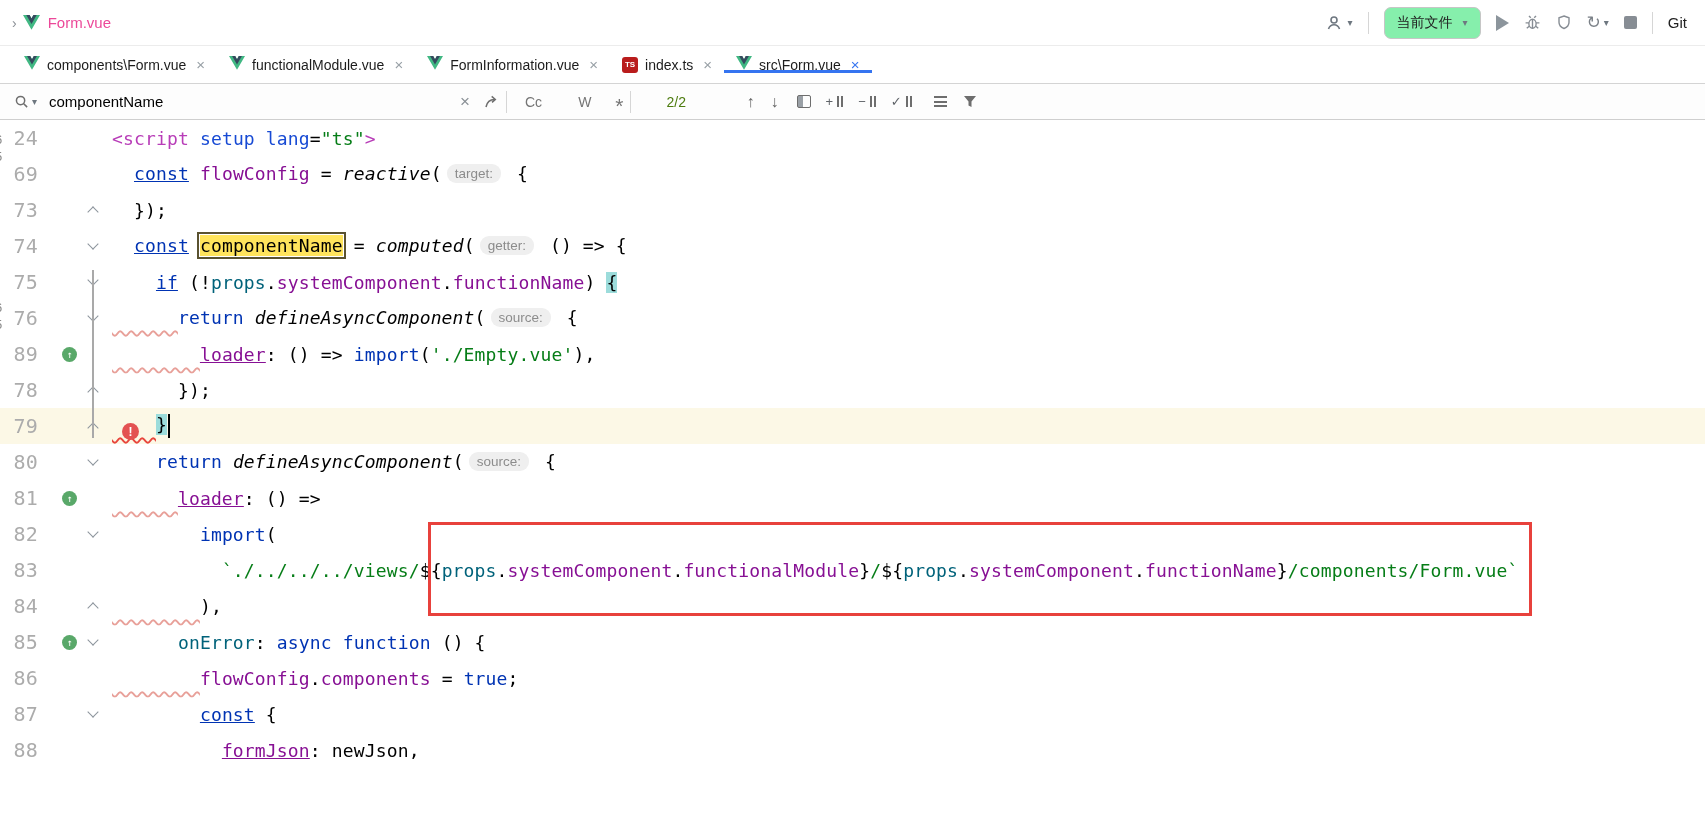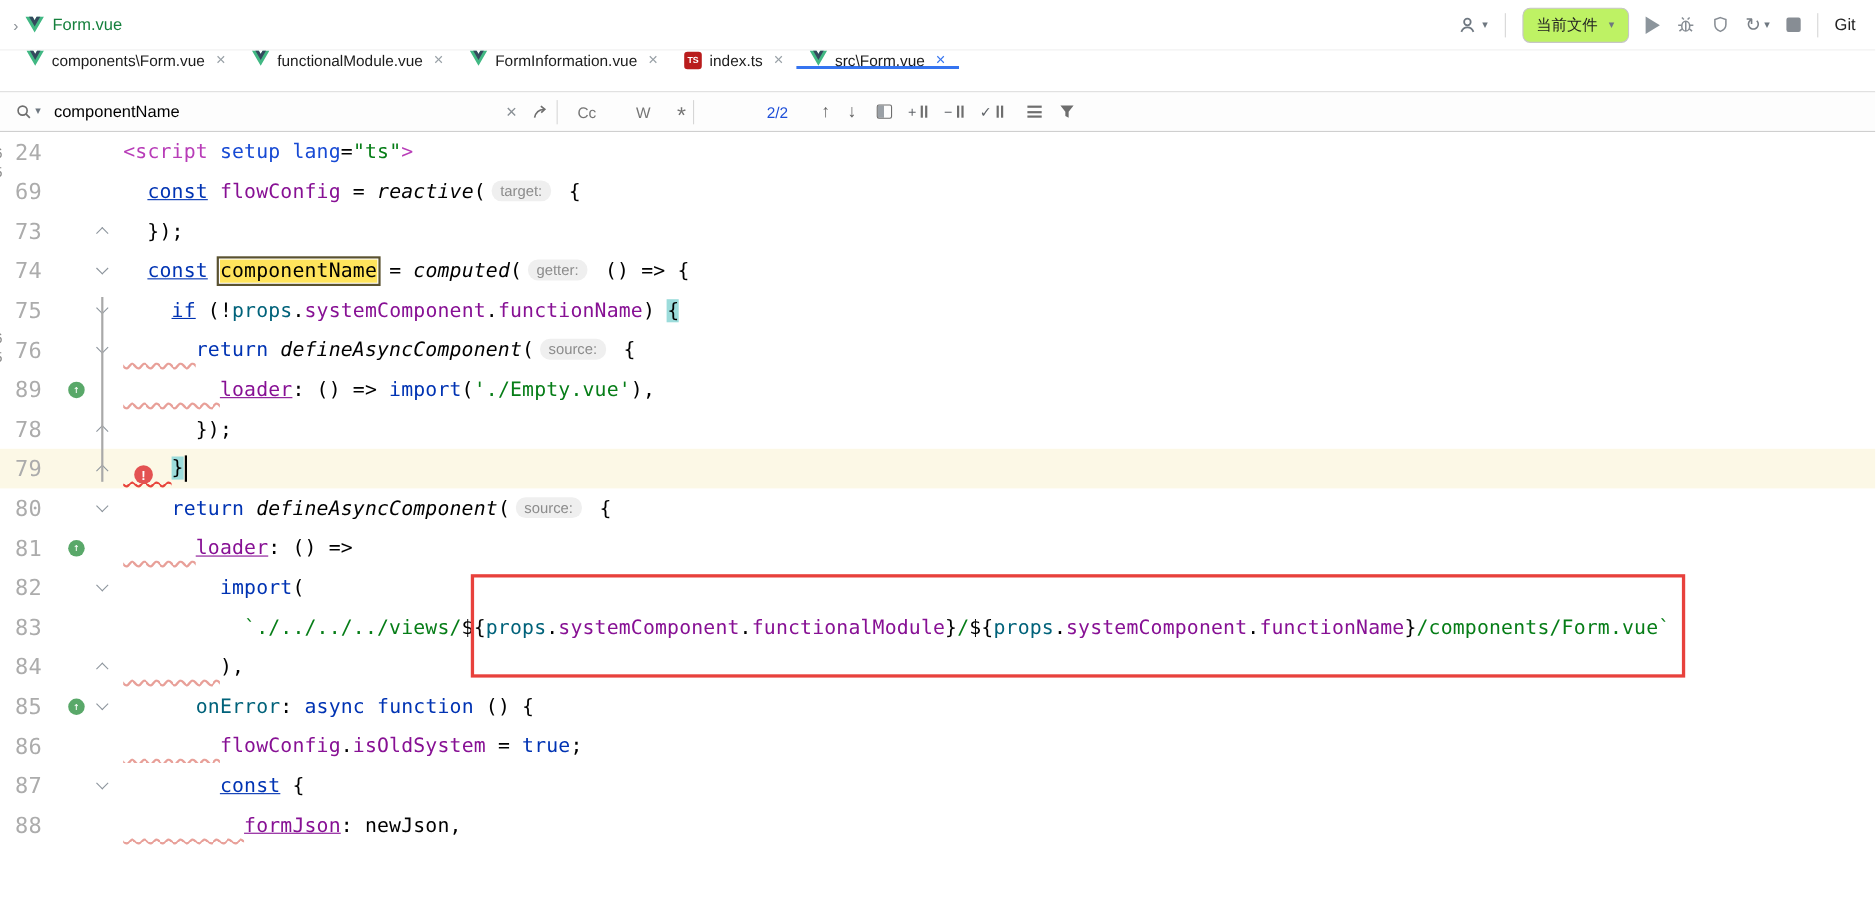--- a/index.html
+++ b/index.html
@@ -4,48 +4,48 @@
 <style>
   *{margin:0;padding:0;box-sizing:border-box}
   html,body{background:#fff}
   body{font-family:"Liberation Sans",sans-serif;color:#1a1a1a}
   .window{width:1705px;height:820px;position:relative;overflow:hidden;background:#fff}
 
   
   .titlebar{height:46px;display:flex;align-items:center;padding:0 10px;border-bottom:1px solid #ECECEC}
   .tb-chevron{color:#8b9096;font-size:14px;margin:0 6px 0 2px}
   .tb-vue{display:flex;align-items:center;margin-right:8px}
-  .tb-title{font-size:15px;color:#15803d}
+  .tb-title{font-size:15px;color:#ec4899}
   .tb-right{margin-left:auto;display:flex;align-items:center;gap:15px;padding-right:8px}
   .icon-btn{display:flex;align-items:center;gap:4px;color:#7a8087}
   .caret{color:#6E7780;font-size:10px;line-height:1}
   .divider{width:1px;height:22px;background:#D6D6D6;flex:none}
-  .run-config{display:flex;align-items:center;gap:10px;border:1px solid #C6C6C6;border-radius:7px;padding:6px 12px;font-size:14px;color:#222;background:#bef264}
+  .run-config{display:flex;align-items:center;gap:10px;border:1px solid #C6C6C6;border-radius:7px;padding:6px 12px;font-size:14px;color:#222;background:#86efac}
   .play-icon{width:0;height:0;border-left:13px solid #8C959C;border-top:8px solid transparent;border-bottom:8px solid transparent}
   .stop-icon{width:13px;height:13px;background:#878D94;border-radius:2px}
   .rerun{font-size:17px;color:#7a8087;display:flex;align-items:center;gap:3px}
   .git-label{font-size:15px;color:#222}
 
   
-  .tabbar{height:38px;display:flex;align-items:flex-start;border-bottom:1px solid #D4D4D4;padding-left:12px;background:#fff}
+  .tabbar{height:38px;display:flex;align-items:center;border-bottom:1px solid #D4D4D4;padding-left:12px;background:#fff}
   .tab{display:flex;align-items:center;gap:7px;padding:0 12px;font-size:14px;color:#1c1c1c;position:relative}
   .tab.active{box-shadow:inset 0 -3px 0 #3574F0}
   .tab-close{color:#98A0A6;font-size:15px;margin-left:3px}
   .tab.active .tab-close{color:#3574F0}
   .ts-badge{width:16px;height:16px;background:#b91c1c;color:#fff;font-size:8px;font-weight:bold;display:flex;align-items:center;justify-content:center;border-radius:3px}
 
   
   .searchbar{height:36px;display:flex;align-items:center;border-bottom:1px solid #CFCFCF;padding-left:14px;background:#FDFDFD;font-size:14px;color:#6E6E6E}
   .s-field{display:flex;align-items:center;width:492px;flex:none;padding-right:6px}
   .s-mag{display:flex;align-items:center;gap:3px}
   .s-query{font-size:15px;color:#000;margin-left:12px;flex:1;white-space:nowrap;overflow:hidden}
   .s-clear{font-size:17px;color:#8a9096;margin-right:14px}
   .s-toggle{margin:0 18px;color:#757575;font-size:14px}
   .s-star{font-size:21px;position:relative;top:4px;margin:0 6px}
-  .s-results{margin-left:36px;width:50px;text-align:right;color:#1d4ed8}
+  .s-results{margin-left:36px;width:50px;text-align:left;color:#4d7c0f}
   .s-nav{font-size:16px;color:#666;margin-left:30px}
   .s-nav + .s-nav{margin-left:16px}
   .s-selall{margin-left:18px;width:14px;height:13px;border:1.5px solid #6E6E6E;border-radius:2px;background:linear-gradient(to right,#9aa0a6 45%,transparent 45%)}
   .occ{display:inline-flex;align-items:center;margin-left:15px}
   .occ .sign{font-style:normal;font-size:13px;color:#5f6368;margin-right:2px}
   .occ .bar{width:2px;height:11px;background:#6E6E6E;margin-left:2px;display:inline-block}
   .lines-icon{display:inline-flex;flex-direction:column;gap:2.5px;margin-left:22px}
   .lines-icon i{width:13px;height:2px;background:#6E6E6E;display:block}
   .s-funnel{margin-left:16px;display:flex;align-items:center}
 
@@ -237,21 +237,21 @@
         <div class="row"><div class="ln">76</div><div class="g1"></div><div class="g2"><span class="fold down"></span></div><div class="code"><span class="tk-wavyo">      </span><span class="tk-kw">return</span><span> </span><span class="tk-fn">defineAsyncComponent</span><span>(</span><span class="hint">source:</span><span> {</span></div></div>
         <div class="row"><div class="ln">89</div><div class="g1"><span class="g-green">↑</span></div><div class="g2"></div><div class="code"><span class="tk-wavyo">        </span><span class="tk-varu">loader</span><span>: () =&gt; </span><span class="tk-kw">import</span><span>(</span><span class="tk-str">'./Empty.vue'</span><span>),</span></div></div>
         <div class="row"><div class="ln">78</div><div class="g1"></div><div class="g2"><span class="fold up"></span></div><div class="code"><span>      });</span></div></div>
         <div class="row current"><div class="ln">79</div><div class="g1"></div><div class="g2"><span class="fold up"></span></div><div class="code"><span class="tk-wavyr">    </span><span class="tk-brace">}</span><span class="text-caret"></span><span class="g-error">!</span></div></div>
         <div class="row"><div class="ln">80</div><div class="g1"></div><div class="g2"><span class="fold down"></span></div><div class="code"><span>    </span><span class="tk-kw">return</span><span> </span><span class="tk-fn">defineAsyncComponent</span><span>(</span><span class="hint">source:</span><span> {</span></div></div>
         <div class="row"><div class="ln">81</div><div class="g1"><span class="g-green">↑</span></div><div class="g2"></div><div class="code"><span class="tk-wavyo">      </span><span class="tk-varu">loader</span><span>: () =&gt;</span></div></div>
         <div class="row"><div class="ln">82</div><div class="g1"></div><div class="g2"><span class="fold down"></span></div><div class="code"><span>        </span><span class="tk-kw">import</span><span>(</span></div></div>
         <div class="row"><div class="ln">83</div><div class="g1"></div><div class="g2"></div><div class="code"><span>          </span><span class="tk-str">`./../../../views/</span><span>${</span><span class="tk-teal">props</span><span>.</span><span class="tk-var">systemComponent</span><span>.</span><span class="tk-var">functionalModule</span><span>}</span><span class="tk-str">/</span><span>${</span><span class="tk-teal">props</span><span>.</span><span class="tk-var">systemComponent</span><span>.</span><span class="tk-var">functionName</span><span>}</span><span class="tk-str">/components/Form.vue`</span></div></div>
         <div class="row"><div class="ln">84</div><div class="g1"></div><div class="g2"><span class="fold up"></span></div><div class="code"><span class="tk-wavyo">        </span><span>),</span></div></div>
         <div class="row"><div class="ln">85</div><div class="g1"><span class="g-green">↑</span></div><div class="g2"><span class="fold down"></span></div><div class="code"><span>      </span><span class="tk-teal">onError</span><span>: </span><span class="tk-kw">async</span><span> </span><span class="tk-kw">function</span><span> () {</span></div></div>
-        <div class="row"><div class="ln">86</div><div class="g1"></div><div class="g2"></div><div class="code"><span class="tk-wavyo">        </span><span class="tk-var">flowConfig</span><span>.</span><span class="tk-var">isOldSystem</span><span> = </span><span class="tk-kw">true</span><span>;</span></div></div>
+        <div class="row"><div class="ln">86</div><div class="g1"></div><div class="g2"></div><div class="code"><span class="tk-wavyo">        </span><span class="tk-var">flowConfig</span><span>.</span><span class="tk-var">components</span><span> = </span><span class="tk-kw">true</span><span>;</span></div></div>
         <div class="row"><div class="ln">87</div><div class="g1"></div><div class="g2"><span class="fold down"></span></div><div class="code"><span>        </span><span class="tk-kwu">const</span><span> {</span></div></div>
         <div class="row"><div class="ln">88</div><div class="g1"></div><div class="g2"></div><div class="code"><span class="tk-wavyo">          </span><span class="tk-varu">formJson</span><span>: </span><span>newJson</span><span>,</span></div></div>
       </div>
     <div class="indent-guide"></div>
     <div class="annotation-box" style="left: 428px; top: 402px; width: 1104px; height: 94px;"></div>
   </div>
 
 <span class="edge-mark" style="top: 133px;">6</span>
     <span class="edge-mark" style="top: 150px;">5</span>
     <span class="edge-mark" style="top: 301px;">6</span>

